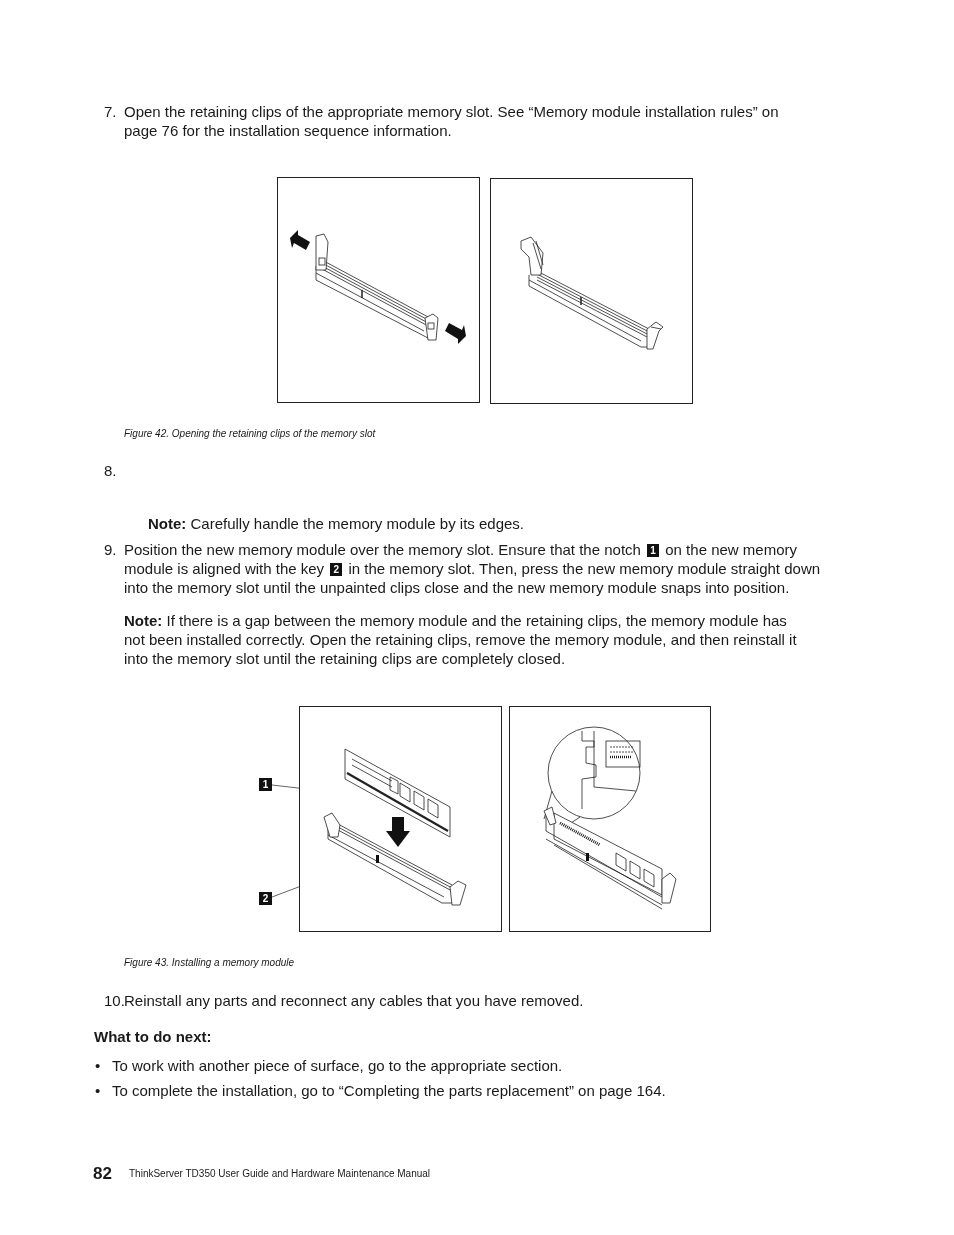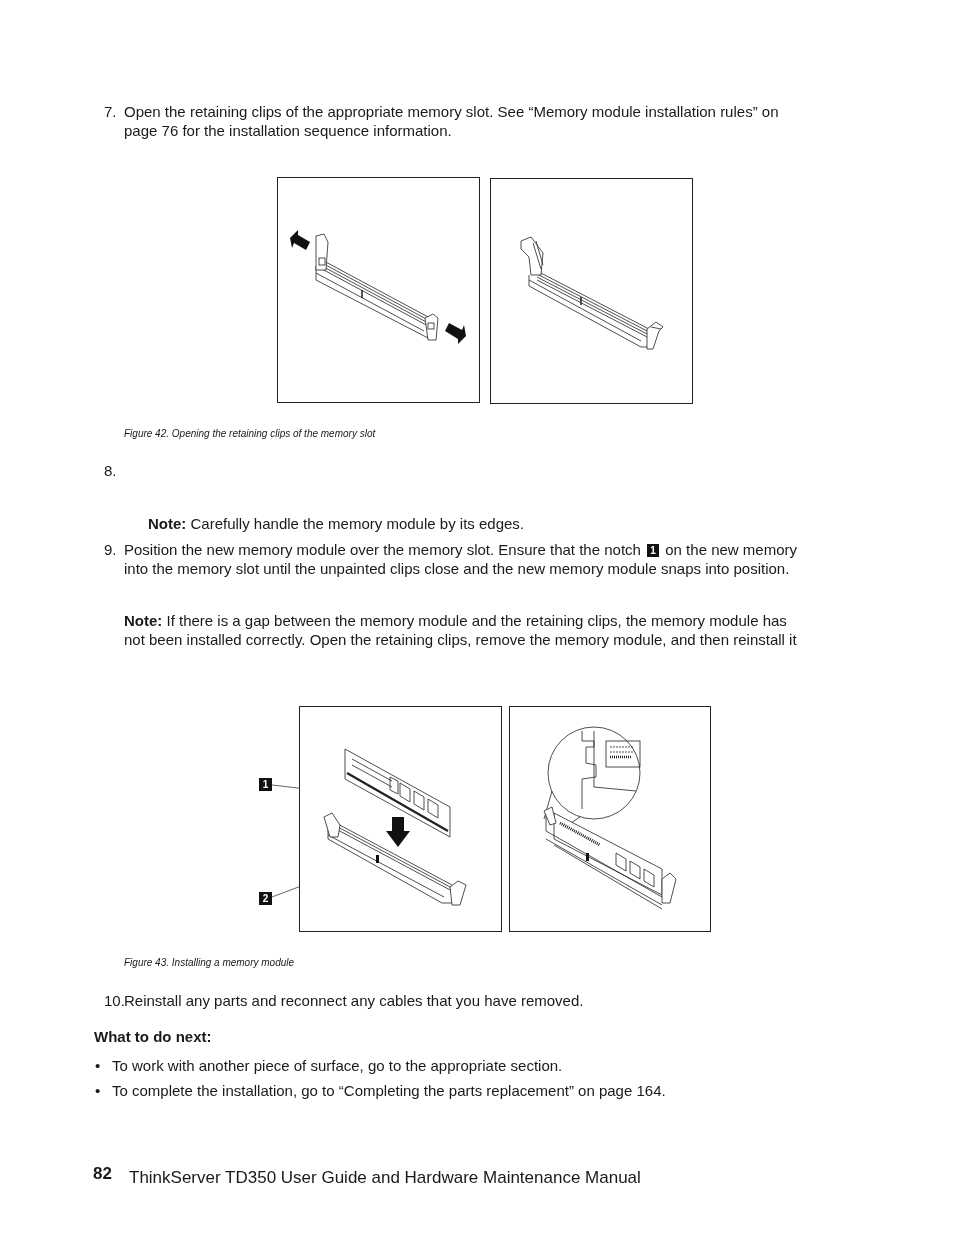--- a/index.html
+++ b/index.html
@@ -15,21 +15,21 @@
   .callout {
     display: inline-block; background: #111; color: #fff; font-weight: bold;
     font-size: 10px; line-height: 13px; width: 12px; height: 13px; text-align: center;
     vertical-align: 1px; margin: 0 2px;
   }
   .figbox { position: absolute; border: 1px solid #222; background: #fff; }
   .figbox svg { position: absolute; left: 0; top: 0; }
   .heading { font-weight: bold; font-size: 15px; }
   .bullet { position: absolute; font-size: 15px; line-height: 19px; }
   .footer-num { font-weight: bold; font-size: 17px; }
-  .footer-title { font-size: 17px; }
+  .footer-title { font-size: 10px; }
   .fig-callout {
     position: absolute; width: 13px; height: 13px; background: #111; color: #fff;
     font-size: 10px; font-weight: bold; text-align: center; line-height: 13px;
   }
 </style>
 </head>
 <body>
 
 <div>
   <span class="num" style="left:104px; top:102px;">7.</span>
@@ -96,28 +96,34 @@
 </div>
 
 <div>
   <span class="num" style="left:104px; top:540px;">9.</span>
   <div class="abs para" style="left:124px; top:540px; white-space:nowrap;">
     <div>
       <span>Position the new memory module over the memory slot.  Ensure that the notch</span>
       <span class="callout">1</span>
       <span>on the new memory</span>
     </div>
+    <div>
+      <span>module is aligned with the key</span>
+      <span class="callout">2</span>
+      <span>in the memory slot.  Then, press the new memory module straight down</span>
+    </div>
     <div>into the memory slot until the unpainted clips close and the new memory module snaps into position.</div>
   </div>
   <div class="abs para" style="left:124px; top:611px; white-space:nowrap;">
     <div>
       <span class="note-label">Note:</span>
       <span>If there is a gap between the memory module and the retaining clips, the memory module has</span>
     </div>
     <div>not been installed correctly.  Open the retaining clips, remove the memory module, and then reinstall it</div>
+    <div>into the memory slot until the retaining clips are completely closed.</div>
   </div>
 </div>
 
 <div class="fig-callout" style="left:259px; top:778px;">1</div>
 <div class="fig-callout" style="left:259px; top:892px;">2</div>
 <svg class="abs" style="left:270px; top:780px;" width="120" height="120">
   <line x1="2" y1="5" x2="114" y2="18" stroke="#222" stroke-width="0.7"></line>
   <line x1="2" y1="117" x2="108" y2="77" stroke="#222" stroke-width="0.7"></line>
 </svg>
 <div class="figbox" style="left:299px; top:706px; width:201px; height:224px;">

